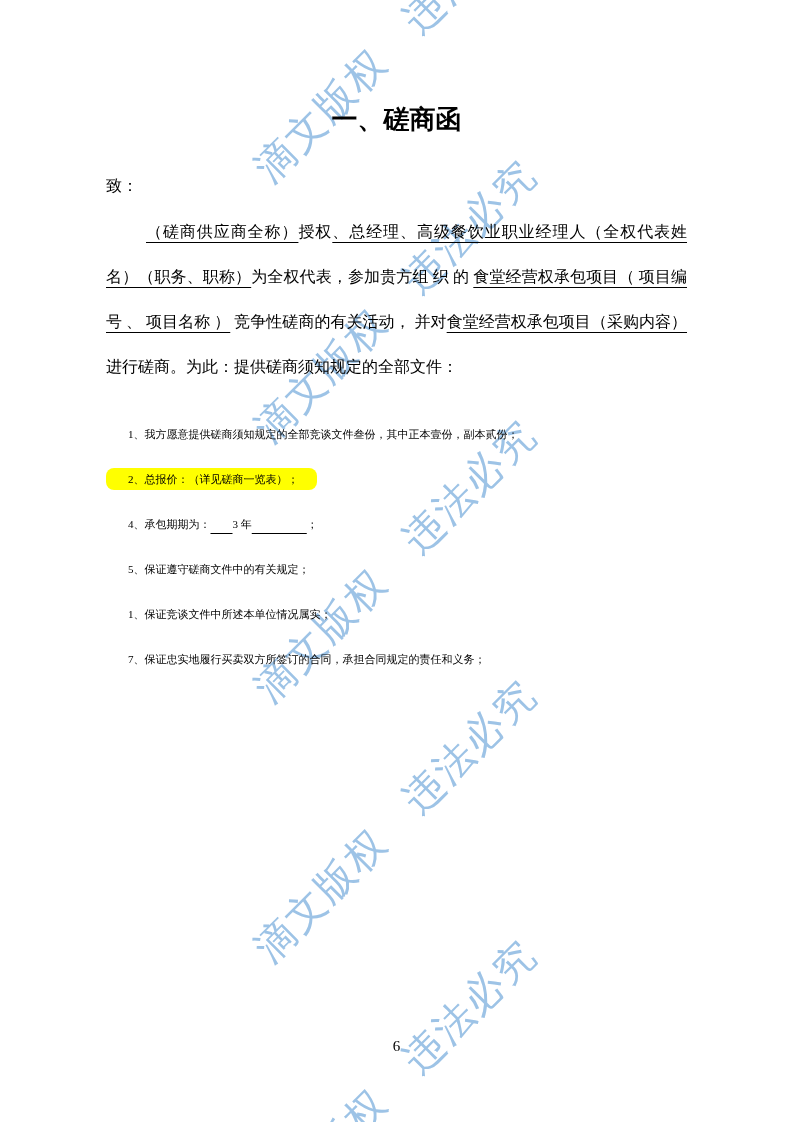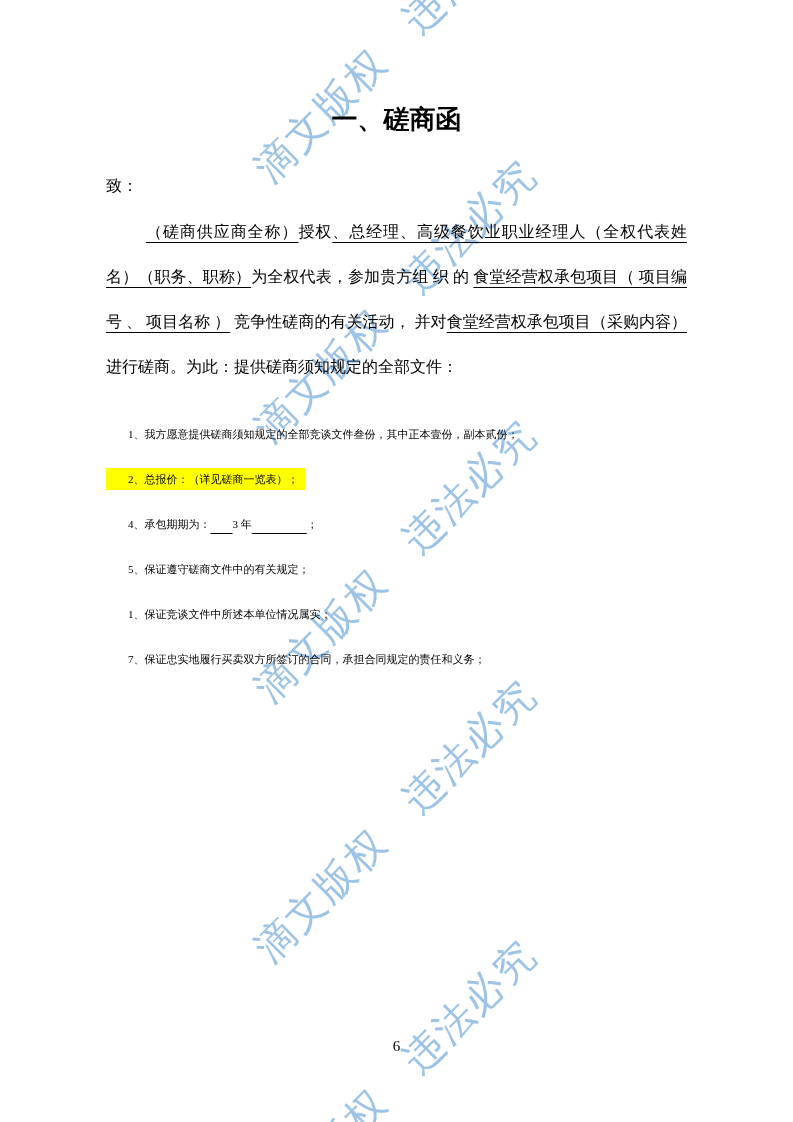--- a/index.html
+++ b/index.html
@@ -47,21 +47,21 @@
   .items { margin-top:23px; }
   .doc-line {
     margin:0;
     font-size:11px;
     line-height:45px;
     text-align:justify;
     text-indent:2em;
   }
   .u { text-decoration:underline; text-underline-offset:5px; text-decoration-thickness:1px; }
   .hl-line { text-indent:0; }
-  mark { background:var(--hl,#FFFF00); color:inherit; padding:5px 6px 5px 2em; }
+  mark { background:var(--hl,#FFFF00); color:inherit; padding:5px 18px 5px 2em;border-radius:8px; }
   .page-number {
     position:absolute; left:0; top:1036px; width:100%;
     text-align:center; font-size:15px; line-height:20px; z-index:1;
   }
 </style>
 </head>
 <body>
 
 <div class="page">
 

